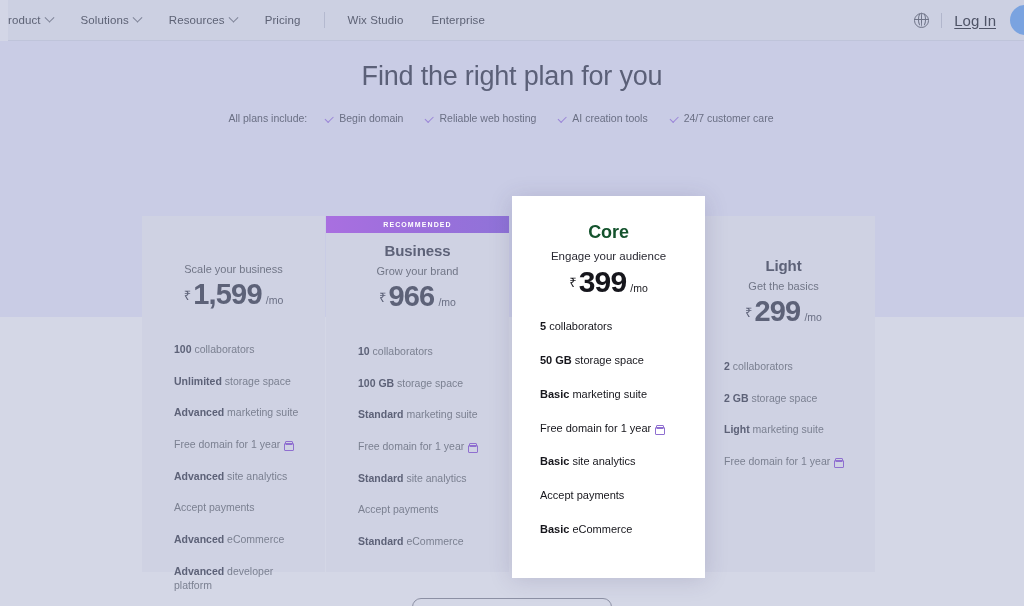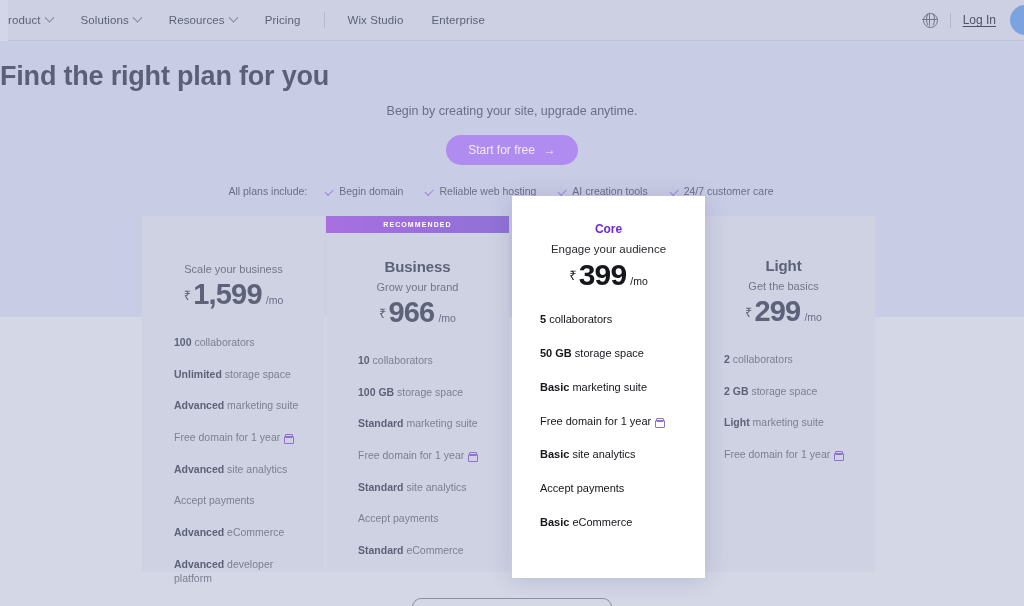--- a/index.html
+++ b/index.html
@@ -80,37 +80,38 @@
     transform: scaleX(1.0);
   }
   .globe-oval {
     position: absolute; left: 2.6px; top: -1.2px;
     width: 8.5px; height: 15px;
     border: 1.2px solid #6f7488; border-radius: 50%;
     border-top-color: transparent; border-bottom-color: transparent;
   }
   .hdr-divider { width: 1px; height: 15px; background: #b1b6cc; margin-right: 12px; }
   .login {
-    font-size: 12px; color: #4e5366;
+    font-size: 15px; color: #4e5366;
     text-decoration: underline; text-underline-offset: 2px;
     margin-right: 14px;
   }
   .get-started {
     width: 34px; height: 30px;
     border-radius: 18px 0 0 18px;
     background: #7aa3e0;
     margin-right: -12px;
   }
 
   
   .hero { position: absolute; left: 0; top: 41px; width: 1024px; z-index: 5; }
   .hero-title {
+    text-align: center;
     margin-top: 20px;
     font-size: 27px;
-    font-weight: 700;
+    font-weight: 400;
     color: #5b6078;
     letter-spacing: -.2px;
   }
   .hero-sub {
     text-align: center;
     margin-top: 12px;
     font-size: 12.5px;
     color: #6a6f84;
   }
   .cta-wrap { text-align: center; margin-top: 17px; }
@@ -167,46 +168,46 @@
     background: linear-gradient(90deg, #a96fe0 0%, #9a6fdb 55%, #8f73d8 100%);
     color: #ffffff;
     font-size: 7px;
     font-weight: 700;
     letter-spacing: 1.1px;
     display: flex; align-items: center; justify-content: center;
   }
 
   .card-head { text-align: center; }
   .card.elite .card-head, .card.light .card-head { padding-top: 41px; }
-  .card.business .card-head { padding-top: 42px; }
+  .card.business .card-head { padding-top: 26px; }
   .card.core .card-head { padding-top: 26px; }
 
   .plan-name {
     font-size: 15px; font-weight: 700; color: #5d6278;
     letter-spacing: -.1px;
   }
-  .card.core .plan-name { font-size: 12px; color: #6d28d9; }
+  .card.core .plan-name { font-size: 18px; color: #14532d; }
 
   .plan-tag {
     font-size: 11px; color: #717687; margin-top: 6px;
   }
   .card.core .plan-tag { font-size: 11.5px; color: #2a2a33; margin-top: 7px; }
 
   .price-row {
     display: flex; align-items: baseline; justify-content: center;
     margin-top: 3px;
   }
   .rupee { font-size: 13px; color: #5d6278; align-self: flex-start; margin-top: 8px; margin-right: 2px; }
   .amount { font-size: 29px; font-weight: 700; color: #5d6278; letter-spacing: -.8px; }
   .per { font-size: 10.5px; color: #6a6f84; margin-left: 4px; }
   .card.core .rupee { color: #16161c; }
   .card.core .amount { color: #16161c; font-size: 30px; }
   .card.core .per { color: #16161c; }
 
-  .features { margin-top: 24px; }
+  .features { margin-top: 31px; }
   .card.core .features { margin-top: 20px; }
   .feat {
     font-size: 10.5px; color: #7b8091;
     line-height: 1.35;
     margin-bottom: 17.5px;
     padding-left: 18px;
   }
   .card.core .feat { color: #16161c; font-size: 11px; padding-left: 12px; margin-bottom: 19px; }
   .feat b { color: #5d6278; font-weight: 700; }
   .card.core .feat b { color: #16161c; }
@@ -281,27 +282,20 @@
           <span class="globe-oval"></span>
         </span>
       <span class="hdr-divider"></span>
       <a class="login">Log In</a>
       <div class="get-started"></div>
     </div>
   </div>
 
   <div class="hero">
     <div class="hero-title">Find the right plan for you</div>
-    <div class="hero-sub">Begin by creating your site, upgrade anytime.</div>
-    <div class="cta-wrap">
-      <button class="cta">
-        <span>Start for free</span>
-        <span class="arrow">→</span>
-      </button>
-    </div>
     <div class="includes">
       <span class="includes-label">All plans include:</span>
       <span id="includes-root" style="display:flex;align-items:center;">
           <span class="inc-item">
             <span class="tick"></span>
             <span>Begin domain</span>
           </span>
           <span class="inc-item">
             <span class="tick"></span>
             <span>Reliable web hosting</span>

